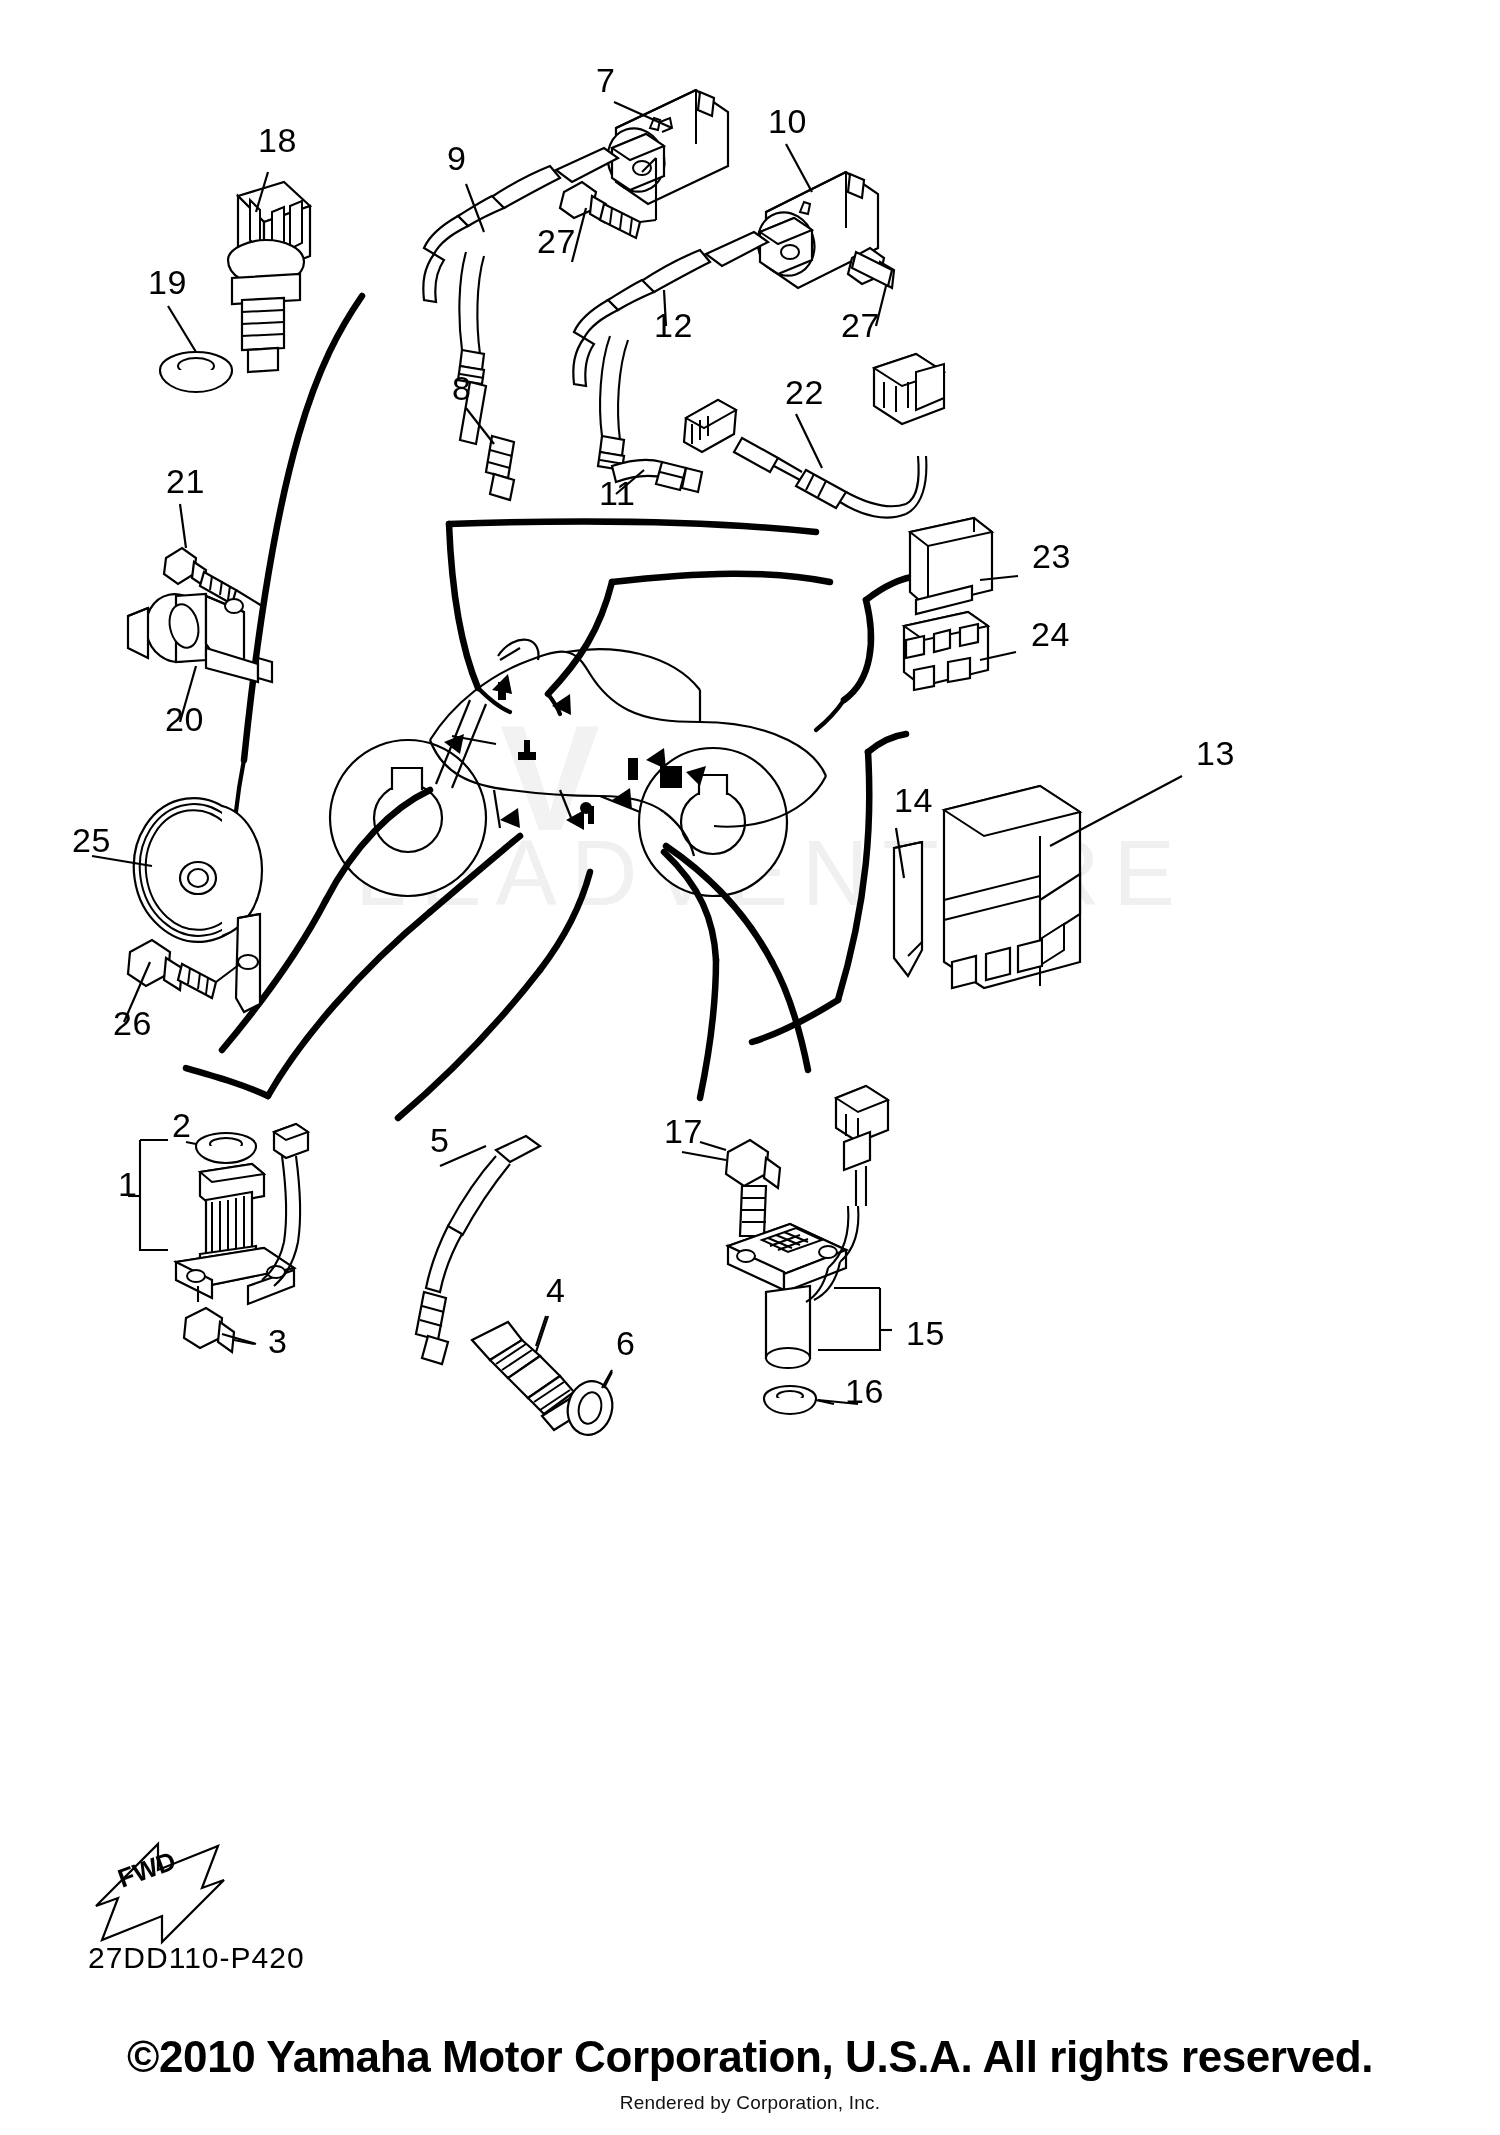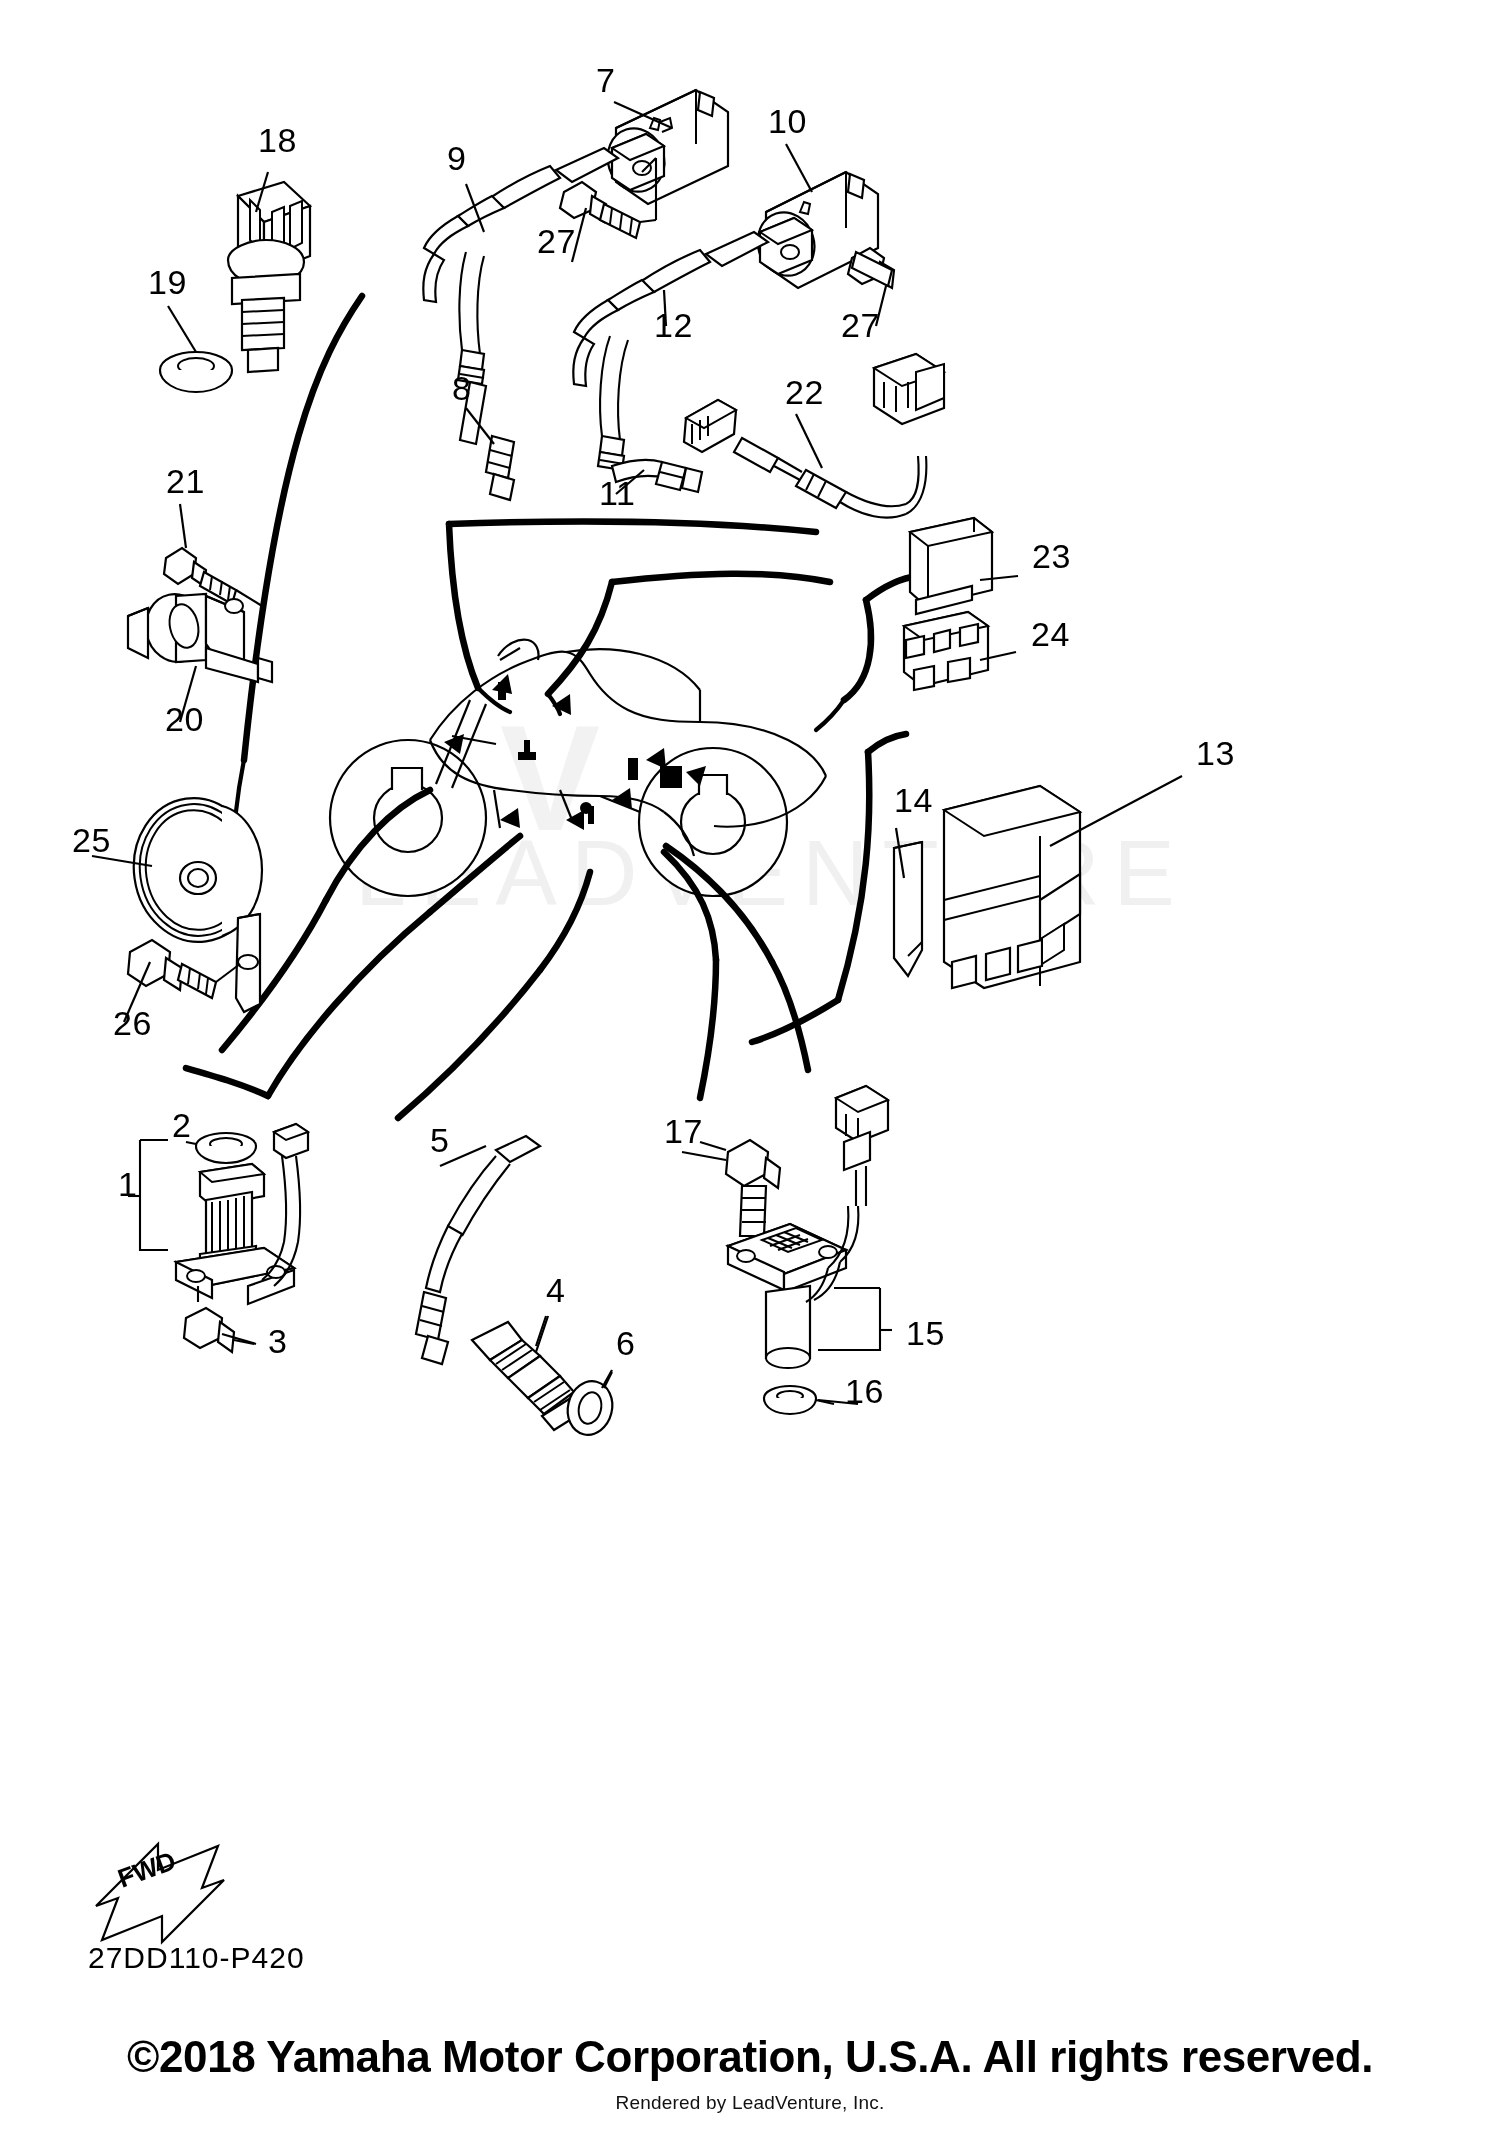--- a/index.html
+++ b/index.html
@@ -534,16 +534,16 @@
     <text class="num" x="1032" y="568">23</text>
     <text class="num" x="1031" y="646">24</text>
     <text class="num" x="72" y="852">25</text>
     <text class="num" x="113" y="1035">26</text>
     <text class="num" x="537" y="253">27</text>
     <text class="num" x="841" y="337">27</text>
   </g>
 
 </svg>
 
-<div class="foot" id="copyright">©2018 Yamaha Motor Corporation, U.S.A. All rights reserved.</div>
-<div class="foot" id="rendered">Rendered by LeadVenture, Inc.</div>
+<div class="foot" id="copyright">©2010 Yamaha Motor Corporation, U.S.A. All rights reserved.</div>
+<div class="foot" id="rendered">Rendered by Corporation, Inc.</div>
 
 </div>
 
 </body></html>

